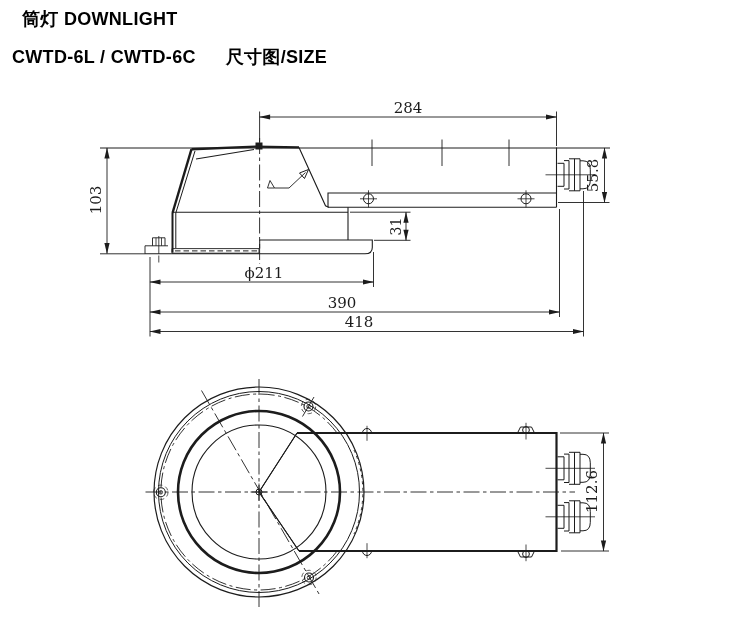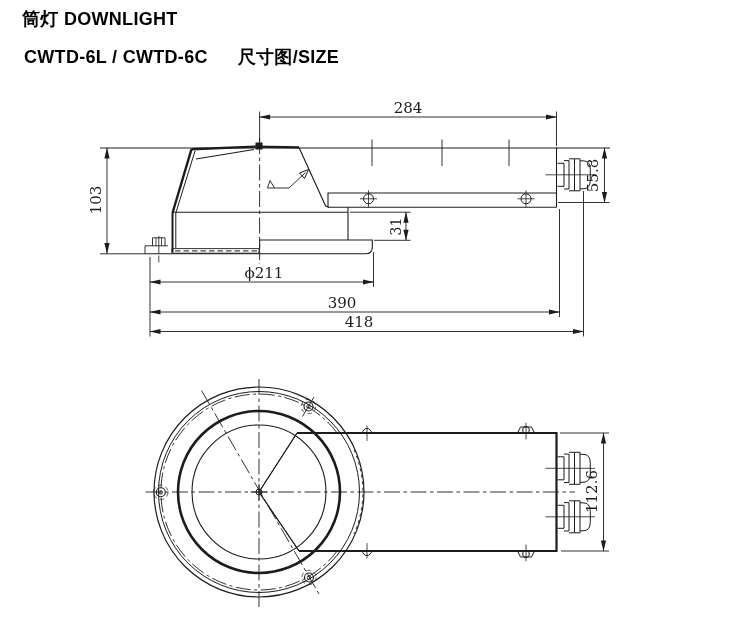--- a/index.html
+++ b/index.html
@@ -1,19 +1,19 @@
 <!DOCTYPE html>
 <html><head>
 <meta charset="utf-8">
 <style>
   html,body{margin:0;padding:0;background:#fff;}
   .canvas{width:740px;height:632px;position:relative;background:#fff;overflow:hidden;
           font-family:"Liberation Sans","DejaVu Sans",sans-serif;color:#000;margin-left:12px;}
   .title1{position:absolute;left:10px;top:7px;font-size:18px;font-weight:600;letter-spacing:.3px;white-space:nowrap;}
-  .title2{position:absolute;left:12px;top:45px;font-size:18px;font-weight:600;letter-spacing:.3px;white-space:nowrap;}
+  .title2{position:absolute;left:0;top:45px;font-size:18px;font-weight:600;letter-spacing:.3px;white-space:nowrap;}
   .title2 .sp{display:inline-block;width:30px;}
   svg{position:absolute;left:0;top:0;}
   .ln path,.ln circle{fill:none;stroke:#1c1c1c;}
   .w24{stroke-width:2.4}.w22{stroke-width:2.2}.w2{stroke-width:2}.w26{stroke-width:2.6}
   .w12{stroke-width:1.2}.w11{stroke-width:1.1}.w1{stroke-width:1}
   .w09{stroke-width:.9}.w08{stroke-width:.8}.w07{stroke-width:.7}
   .cl{stroke-dasharray:16 3.5 3.5 3.5}
   .bolt{stroke-dasharray:15 3.5 3 3.5}
   .hid{stroke-dasharray:3 3.5}
   .gask{stroke-dasharray:5.5 3}

